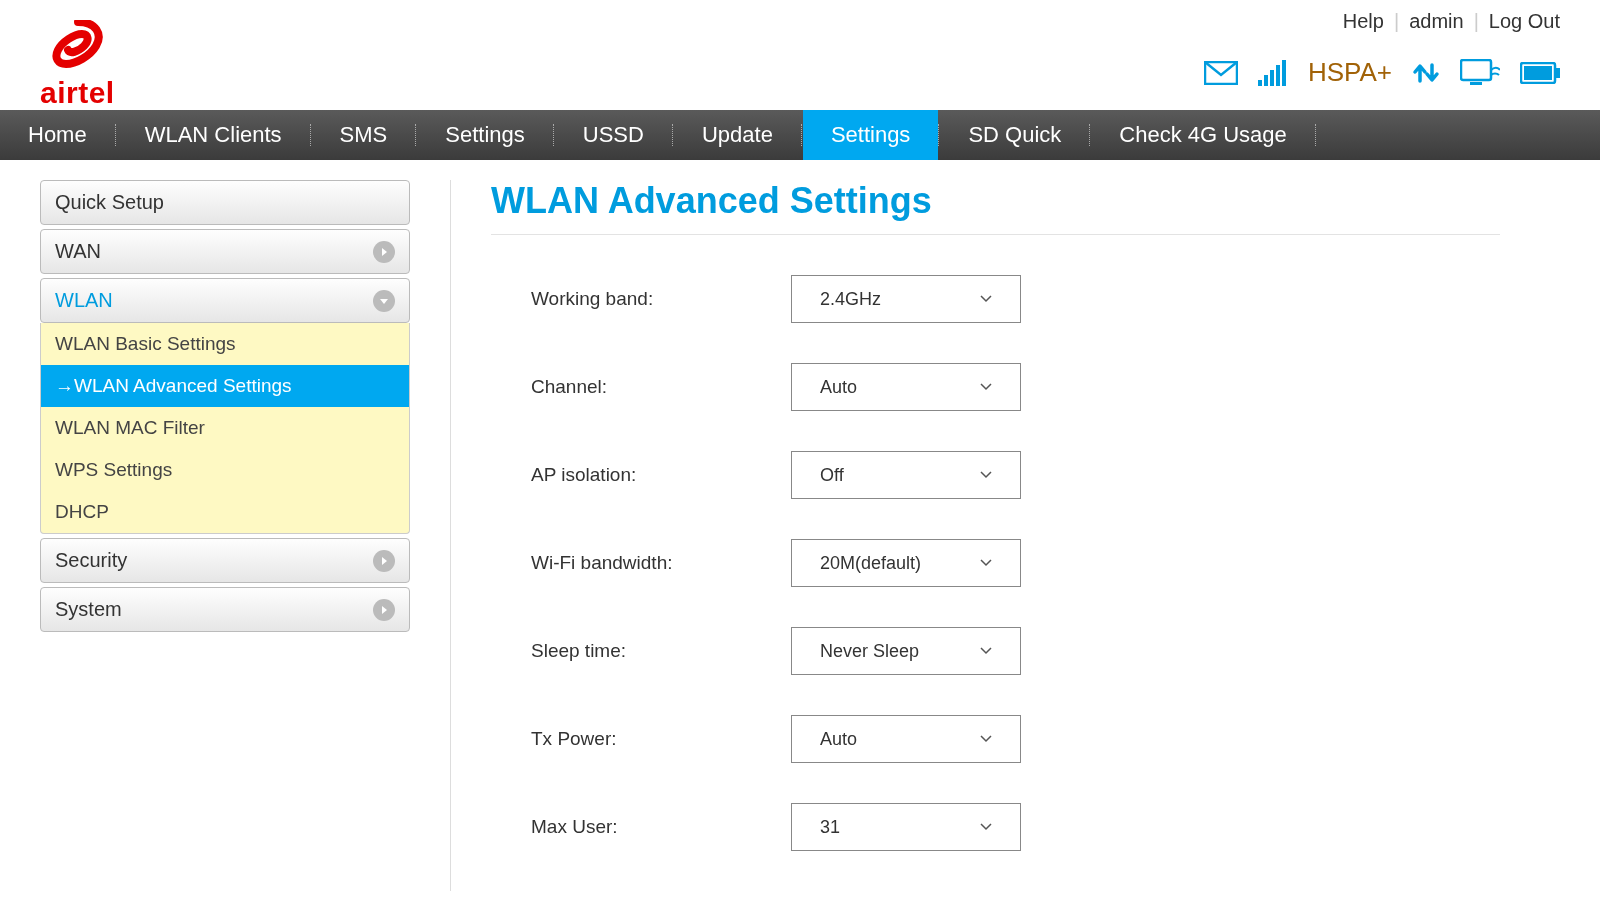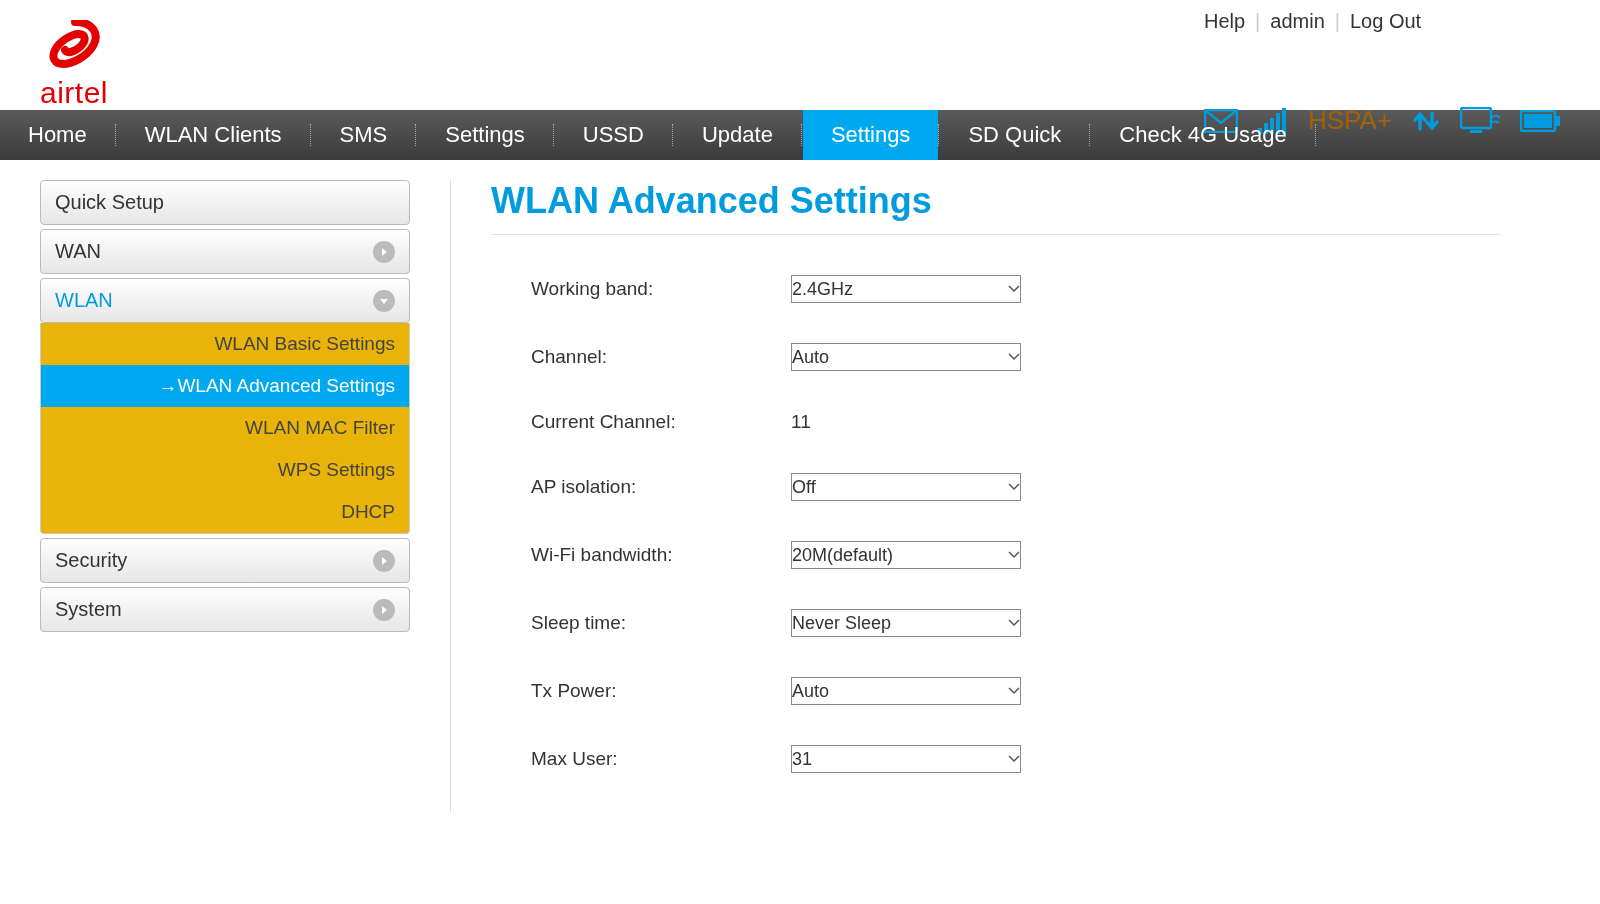--- a/index.html
+++ b/index.html
@@ -19,29 +19,29 @@
   }
   .logo-area {
     display: flex;
     flex-direction: column;
     align-items: center;
     padding-top: 10px;
   }
   .logo-brand {
     color: #e40000;
     font-size: 30px;
-    font-weight: normal;
+    font-weight: bold;
     letter-spacing: 0.5px;
     margin-top: 6px;
   }
   .top-right {
     display: flex;
     flex-direction: column;
+    align-items: flex-end;
     font-size: 18px;
-    gap: 48px;
   }
   .top-links {
     display: flex;
     gap: 6px;
     align-items: center;
     font-size: 20px;
     color: #333;
     margin-bottom: 24px;
   }
   .top-links span { cursor: pointer; }
@@ -99,27 +99,26 @@
     font-size: 20px;
     cursor: pointer;
     display: flex;
     justify-content: space-between;
     align-items: center;
   }
   .side-item.open {
     color: #009CDE;
   }
   .side-sub {
-    background: #eab308;
+    background: #fef9c3;
     border: 1px solid #ccc;
     border-top: none;
     margin-top: -4px;
     margin-bottom: 4px;
     border-radius: 0 0 4px 4px;
-    text-align: right;
   }
   .side-sub-item {
     padding: 10px 14px;
     font-size: 19px;
     cursor: pointer;
     color: #444;
   }
   .side-sub-item.active {
     background: #00A8F0;
     color: #fff;
@@ -155,27 +154,27 @@
     align-items: center;
     margin-bottom: 40px;
     font-size: 19px;
   }
   .form-label {
     width: 300px;
     padding-left: 40px;
   }
   .form-select {
     width: 230px;
-    height: 28px;
+    height: 48px;
     border: 1px solid #888;
     background: #fff;
     display: flex;
     align-items: center;
     justify-content: space-between;
-    padding: 0 0;
+    padding: 0 28px;
     cursor: pointer;
     font-size: 18px;
   }
   .form-value {
     font-size: 19px;
   }
   svg { display: block; }
 </style>
 </head>
 <body>
@@ -340,24 +339,20 @@
     <div class="form-row">
       <div class="form-label">Channel:</div>
       <div class="form-select">
         <span>Auto</span>
         <svg width="12" height="8" viewBox="0 0 12 8">
             <path d="M1 1 L6 6 L11 1" fill="none" stroke="#555" stroke-width="1.5"></path>
           </svg>
       </div>
     </div>
 
-    <div class="form-row">
-      <div class="form-label">Current Channel:</div>
-      <div class="form-value">11</div>
-    </div>
 
     <div class="form-row">
       <div class="form-label">AP isolation:</div>
       <div class="form-select">
         <span>Off</span>
         <svg width="12" height="8" viewBox="0 0 12 8">
             <path d="M1 1 L6 6 L11 1" fill="none" stroke="#555" stroke-width="1.5"></path>
           </svg>
       </div>
     </div>

